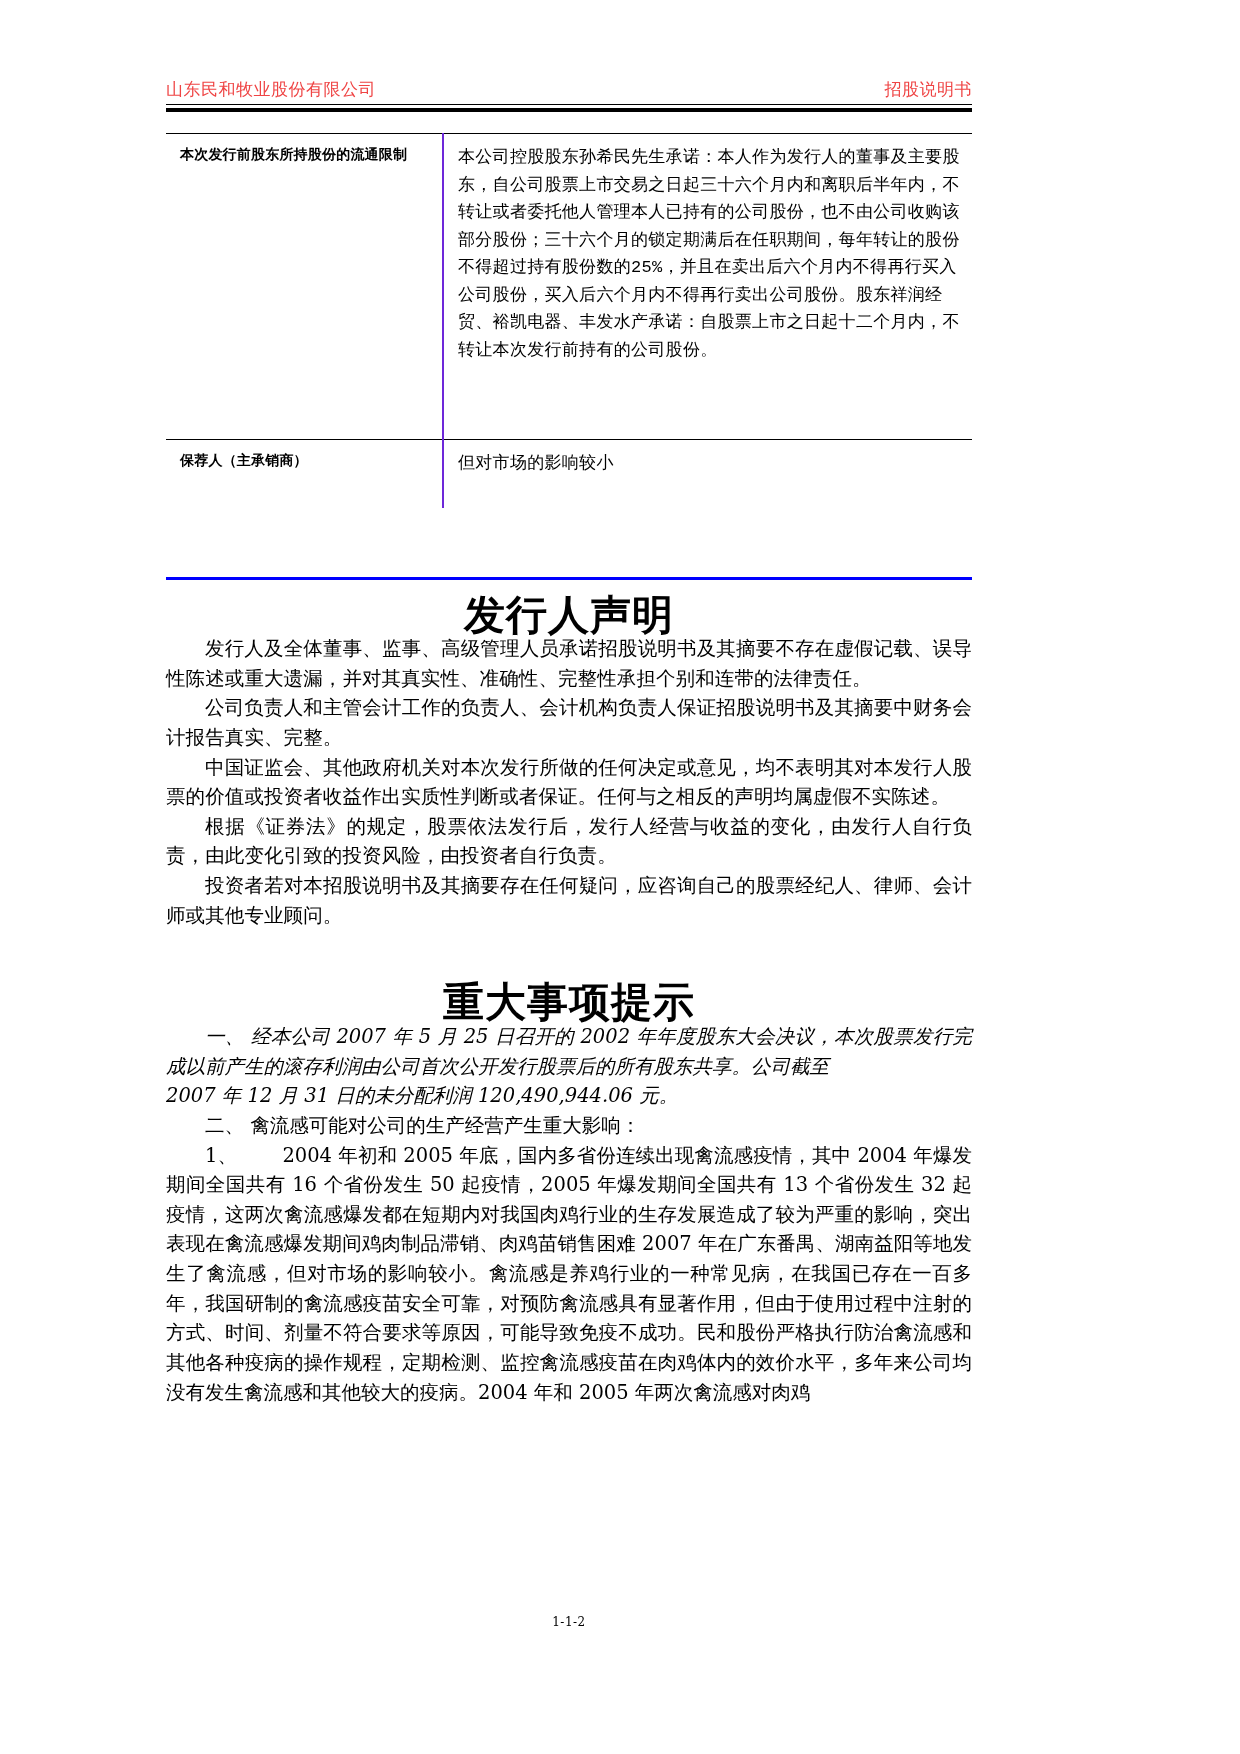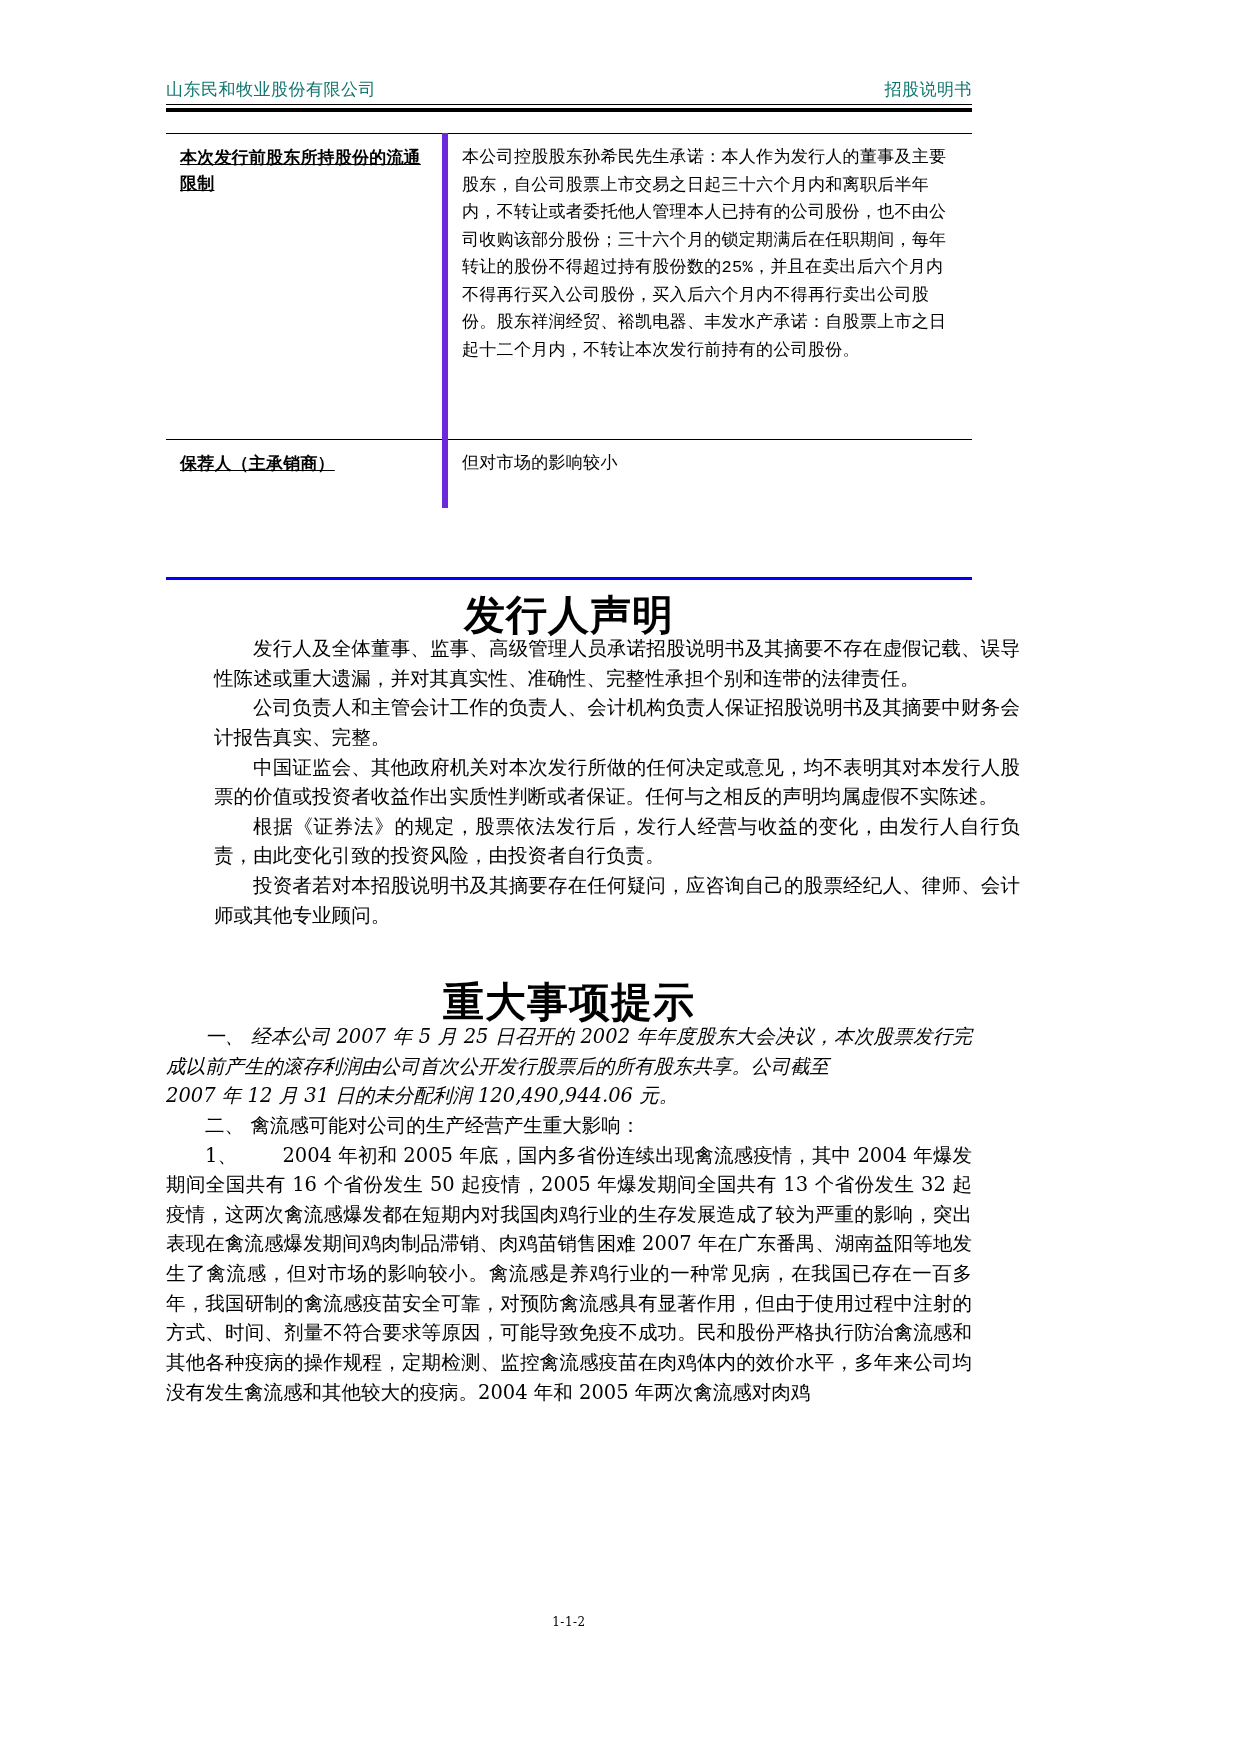--- a/index.html
+++ b/index.html
@@ -29,21 +29,21 @@
     position: absolute;
     left: 166px;
     top: 78px;
     width: 806px;
     display: flex;
     justify-content: space-between;
     align-items: baseline;
     font-family: "DejaVu Serif", "Liberation Serif", serif;
     font-size: 17px;
     letter-spacing: 0.5px;
-    color: #0f766e;
+    color: #ef4444;
   }
   .runhead-rule-thin {
     position: absolute;
     left: 166px;
     top: 104px;
     width: 806px;
     height: 1px;
     background: #000;
   }
   .runhead-rule-thick {
@@ -64,27 +64,26 @@
     border-collapse: collapse;
     table-layout: fixed;
   }
   .info-table td {
     vertical-align: top;
     padding: 10px 12px 10px 14px;
     border: 0;
   }
   .info-table tr > td:first-child {
     width: 250px;
-    border-right: 6px solid #6d28d9;
+    border-right: 2px solid #6d28d9;
     font-family: "DejaVu Sans", "Liberation Sans", sans-serif;
-    font-size: 17px;
+    font-size: 14px;
     font-weight: bold;
     line-height: 1.55;
     letter-spacing: 0.2px;
-    text-decoration: underline;
   }
   .info-table tr > td:last-child {
     font-family: Liberation Mono, monospace;
     font-size: 17px;
     line-height: 1.62;
     letter-spacing: 0.3px;
   }
   .row-top td { border-top: 1px solid #000; }
   .row-mid td { border-top: 1px solid #000; }
   .cell-big { height: 285px; }
@@ -178,21 +177,21 @@
     <tr class="row-mid">
       <td class="cell-med">保荐人（主承销商）</td>
       <td class="cell-med">但对市场的影响较小</td>
     </tr>
   </tbody>
     </table>
   <div class="blue-rule" id="blueRule" style="top: 577px; background: rgb(0, 0, 255);"></div>
 
   <div class="sec-heading" style="top:588px;">发行人声明</div>
 
-  <div class="body-block" style="top:634px;margin-left:48px;">
+  <div class="body-block" style="top:634px;">
     <p>发行人及全体董事、监事、高级管理人员承诺招股说明书及其摘要不存在虚假记载、误导性陈述或重大遗漏，并对其真实性、准确性、完整性承担个别和连带的法律责任。</p>
     <p>公司负责人和主管会计工作的负责人、会计机构负责人保证招股说明书及其摘要中财务会计报告真实、完整。</p>
     <p>中国证监会、其他政府机关对本次发行所做的任何决定或意见，均不表明其对本发行人股票的价值或投资者收益作出实质性判断或者保证。任何与之相反的声明均属虚假不实陈述。</p>
     <p>根据《证券法》的规定，股票依法发行后，发行人经营与收益的变化，由发行人自行负责，由此变化引致的投资风险，由投资者自行负责。</p>
     <p>投资者若对本招股说明书及其摘要存在任何疑问，应咨询自己的股票经纪人、律师、会计师或其他专业顾问。</p>
   </div>
 
   <div class="sec-heading" style="top:975px;">重大事项提示</div>
 
   <div class="notice-block" style="top:1022px;">

